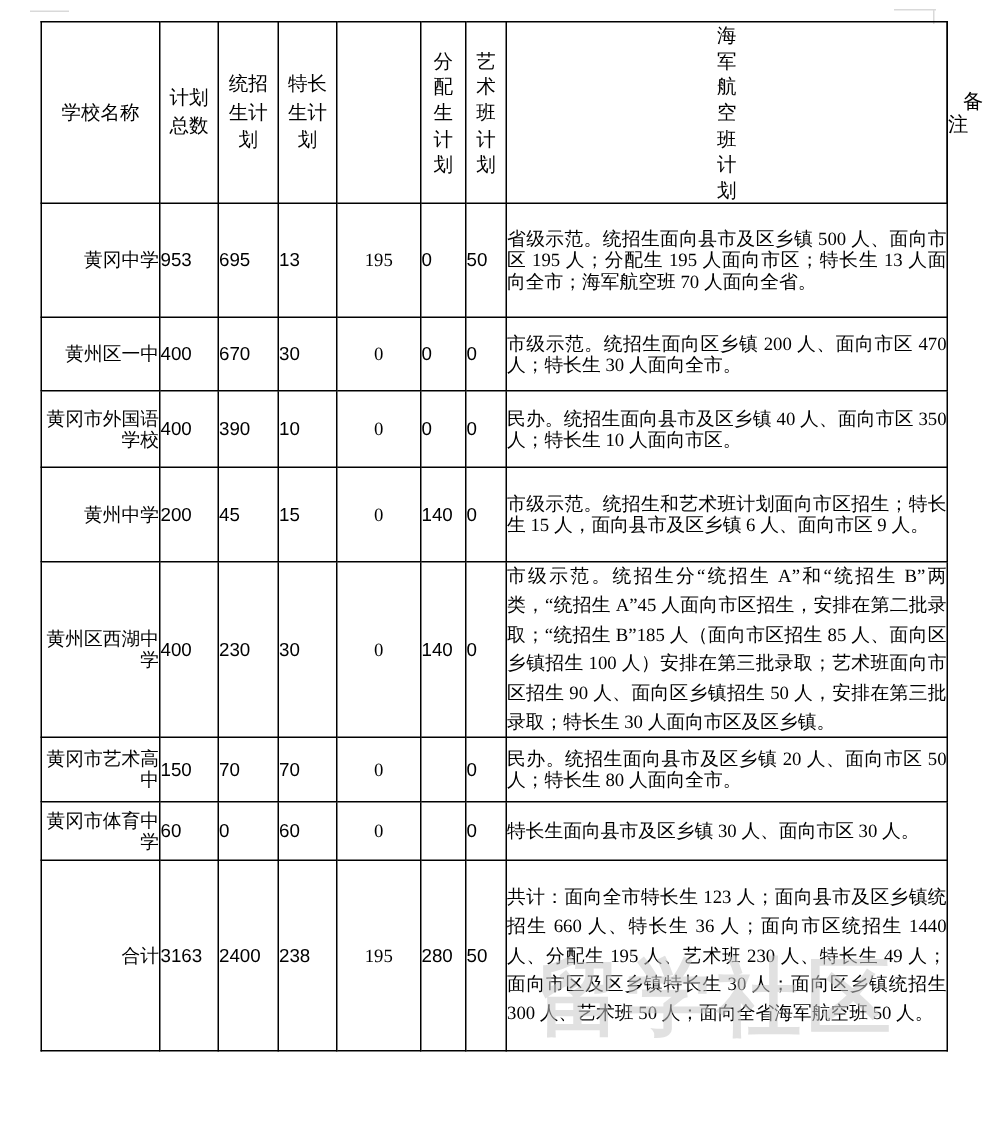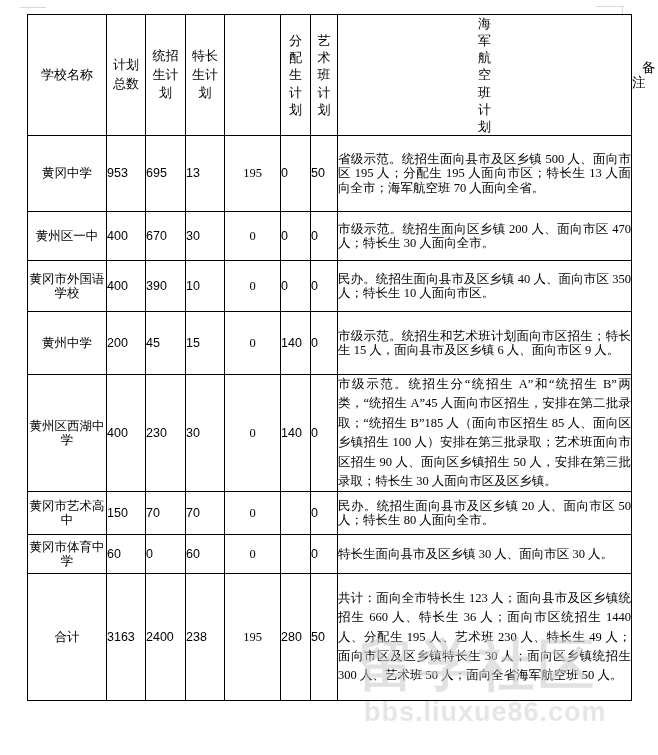--- a/index.html
+++ b/index.html
@@ -85,21 +85,21 @@
     font-size: 13.5px;
     letter-spacing: 10px;
     text-indent: 10px;
     text-align: center;
     display: block;
   }
   .head-blank { }
 
   
   td.school {
-    text-align: center;
+    text-align: right;
     font-size: 13px;
     line-height: 1.38;
     padding: 2px 1px;
   }
   td.num {
     font-size: 12.5px;
     font-family: Liberation Sans, sans-serif;
   }
   td.num-right {
     text-align: center;
@@ -329,16 +329,15 @@
         <td class="num-right">195</td>
         <td class="num">280</td>
         <td class="num">50</td>
         <td class="note tall">共计：面向全市特长生 123 人；面向县市及区乡镇统招生 660 人、特长生 36 人；面向市区统招生 1440 人、分配生 195 人、艺术班 230 人、特长生 49 人；面向市区及区乡镇特长生 30 人；面向区乡镇统招生 300 人、艺术班 50 人；面向全省海军航空班 50 人。</td>
       </tr>
     </tbody>
   </table>
 
   <div class="watermark">
     <div class="wm-cn">留学社区</div>
-    <div class="wm-en">bbs.liuxue86.com</div>
   </div>
 
 </div>
 
 </body></html>

